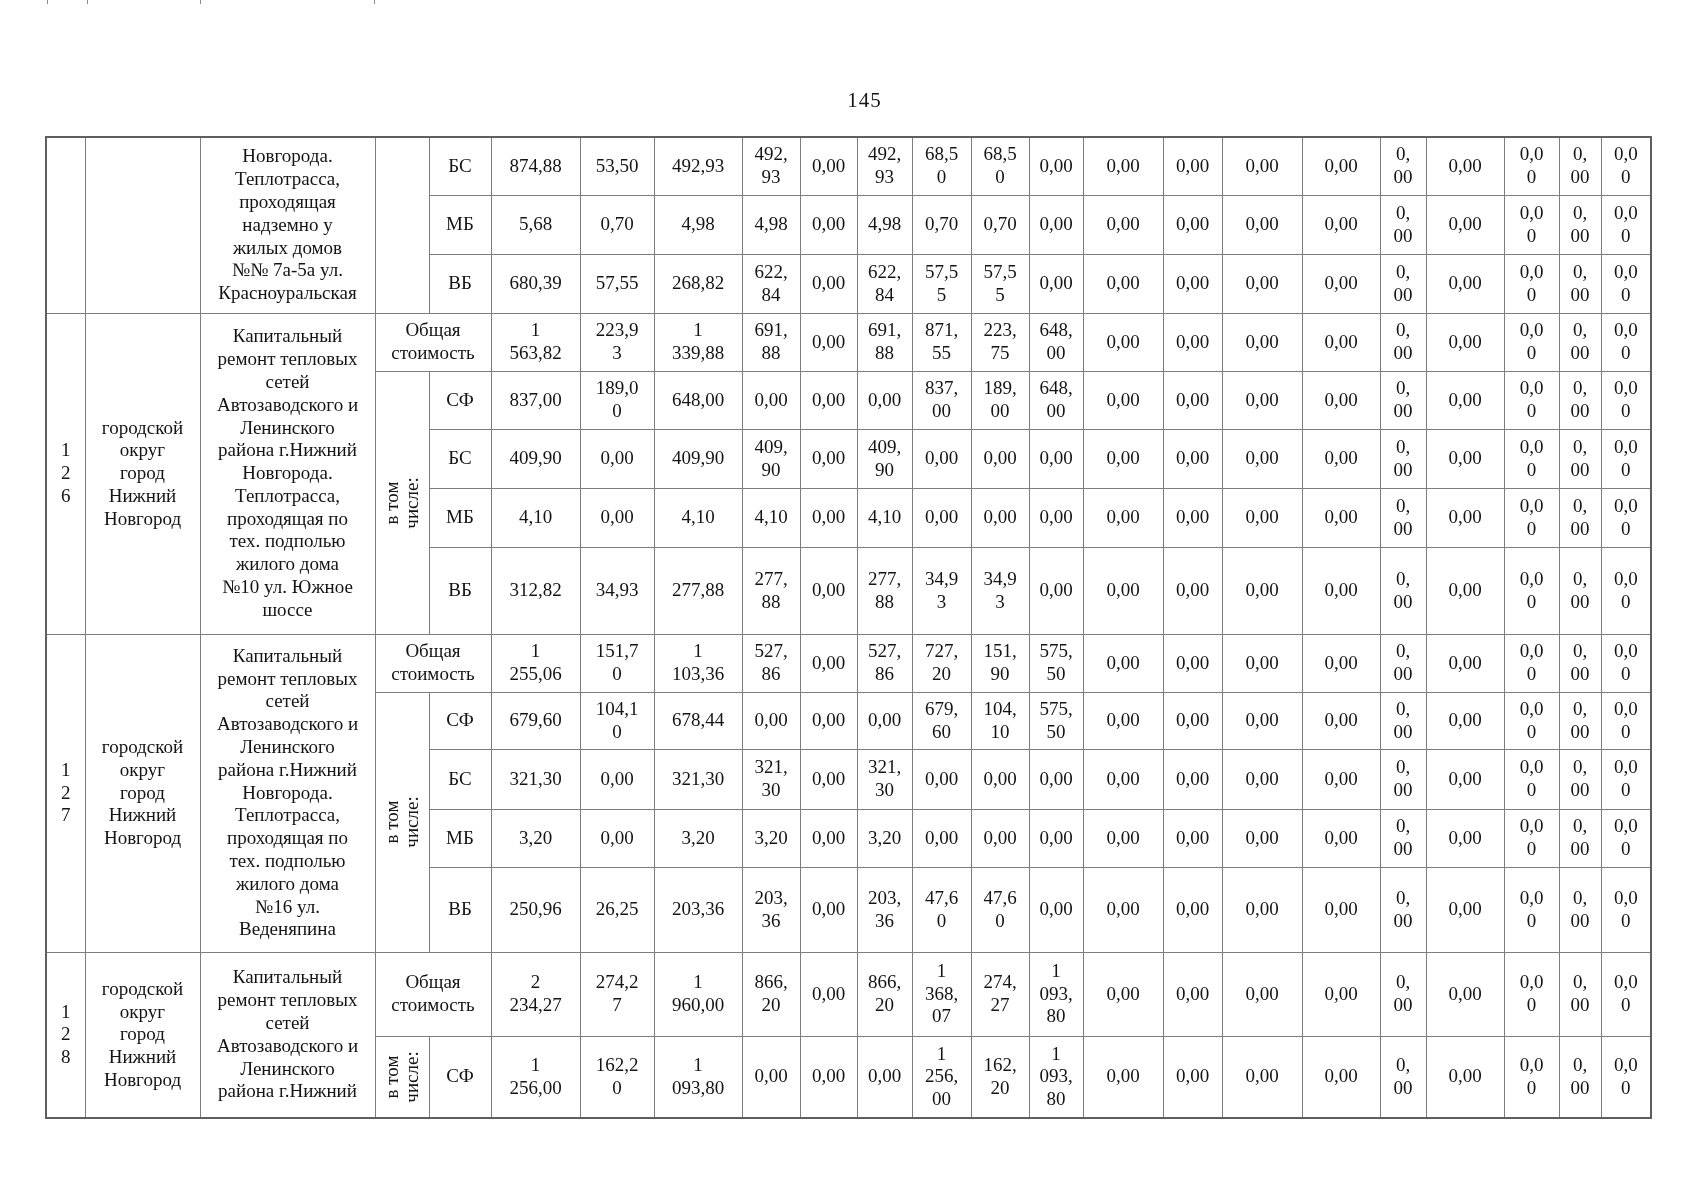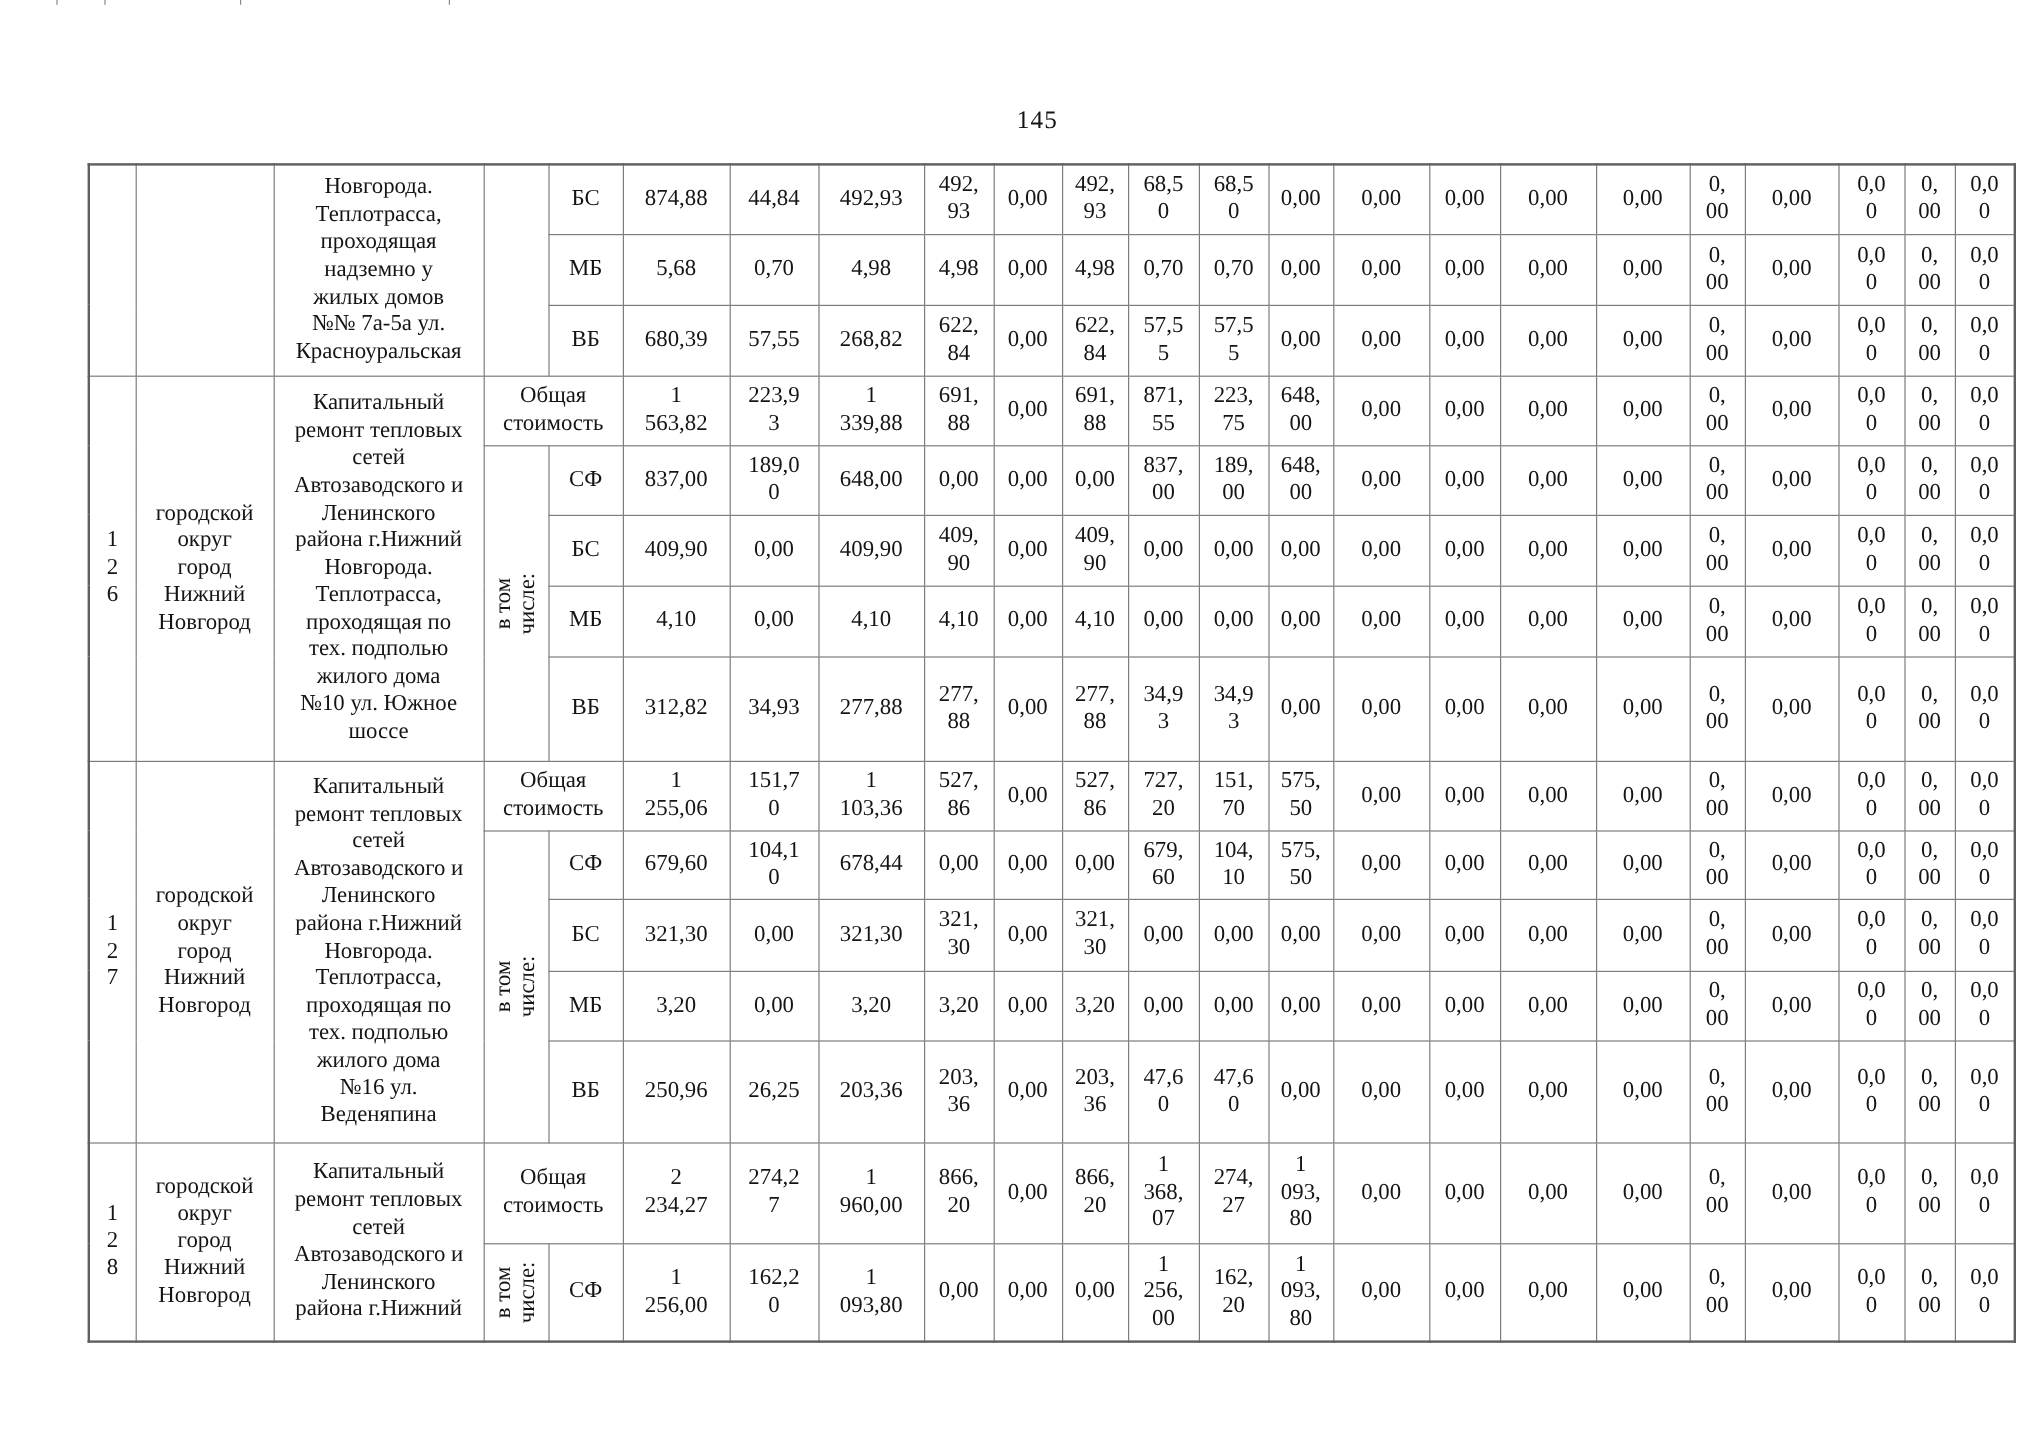--- a/index.html
+++ b/index.html
@@ -10,21 +10,20 @@
   }
   .pageno {
     position:absolute; top:88px; left:16px; width:1697px; text-align:center;
     font-size:21px; letter-spacing:1px;
   }
   .stub { position:absolute; top:0; width:1px; height:4px; background:#8a8a8a; }
   table.t {
     position:absolute; left:45px; top:136px; width:1606px;
     border-collapse:collapse; table-layout:fixed;
     border:2px solid #5f5f5f;
-    margin-left:28px;
   }
   .t td {
     border:1px solid #7d7d7d; padding:2px 3px;
     text-align:center; vertical-align:middle;
     font-size:19px; line-height:1.2; white-space:pre-line; overflow:hidden;
   }
   .t td.desc { padding:2px 4px; }
   .t td.vtc { position:relative; }
   .t td.vtc .rot {
     position:absolute; top:50%; left:50%;
@@ -76,21 +75,21 @@
   <td rowspan="3" class="desc">Новгорода.
 Теплотрасса,
 проходящая
 надземно у
 жилых домов
 №№ 7а-5а ул.
 Красноуральская</td>
   <td rowspan="3" class="vtc"><div class="rot"></div></td>
   <td>БС</td>
   <td>874,88</td>
-        <td>44,84</td>
+        <td>53,50</td>
         <td>492,93</td>
         <td>492,
 93</td>
         <td>0,00</td>
         <td>492,
 93</td>
         <td>68,5
 0</td>
         <td>68,5
 0</td>
@@ -362,21 +361,21 @@
         <td>1
 103,36</td>
         <td>527,
 86</td>
         <td>0,00</td>
         <td>527,
 86</td>
         <td>727,
 20</td>
         <td>151,
-70</td>
+90</td>
         <td>575,
 50</td>
         <td>0,00</td>
         <td>0,00</td>
         <td>0,00</td>
         <td>0,00</td>
         <td>0,
 00</td>
         <td>0,00</td>
         <td>0,0

